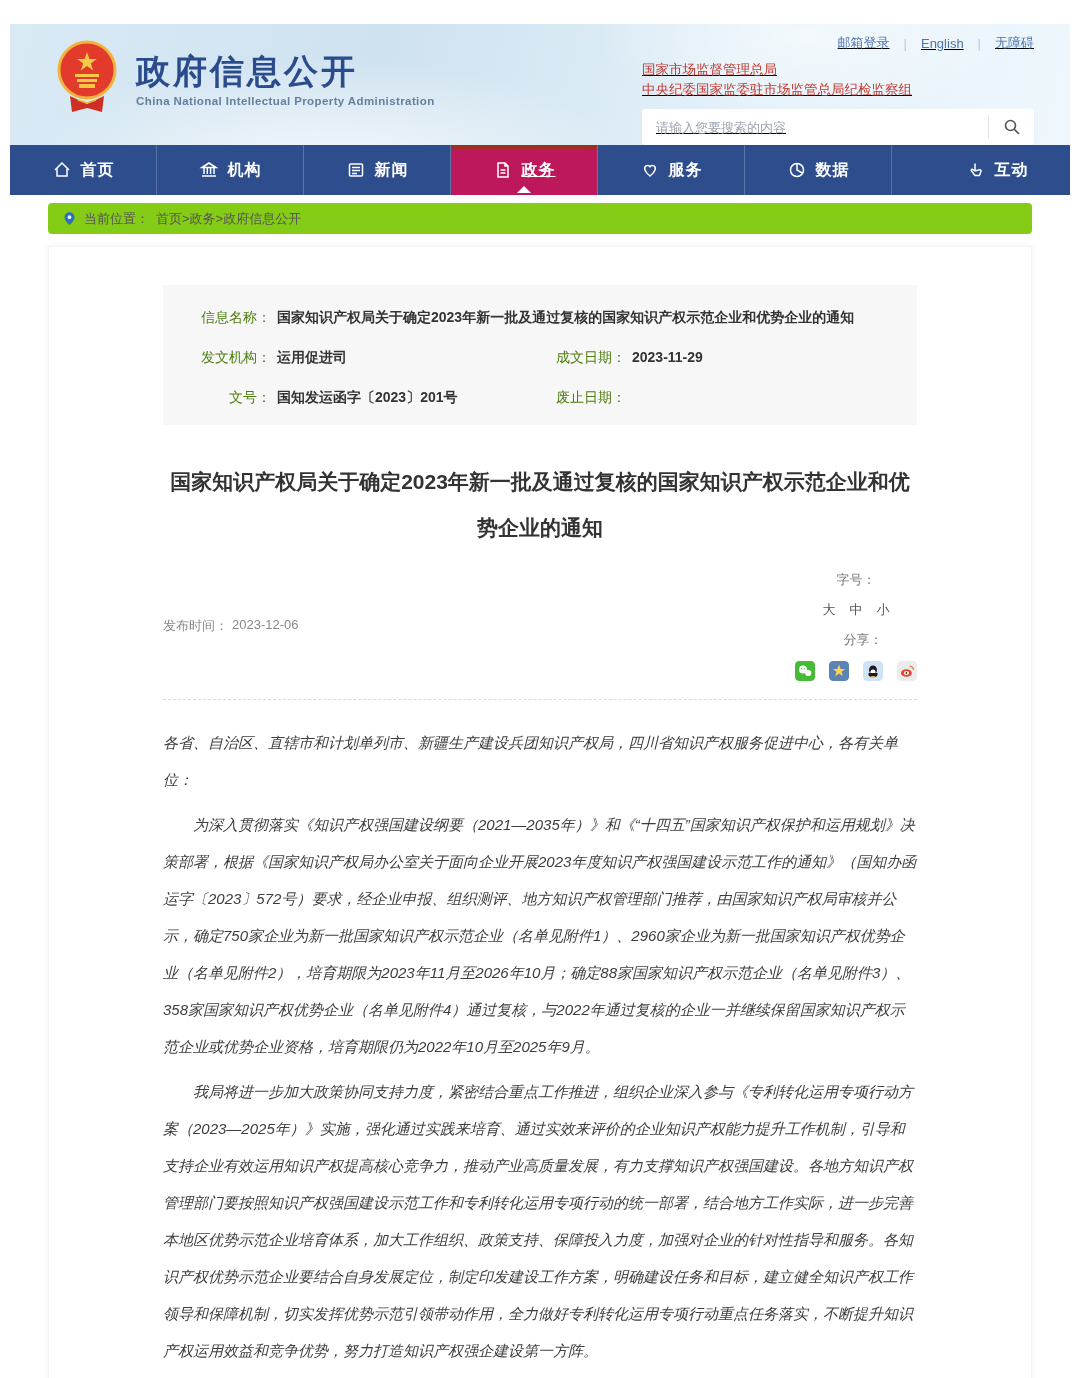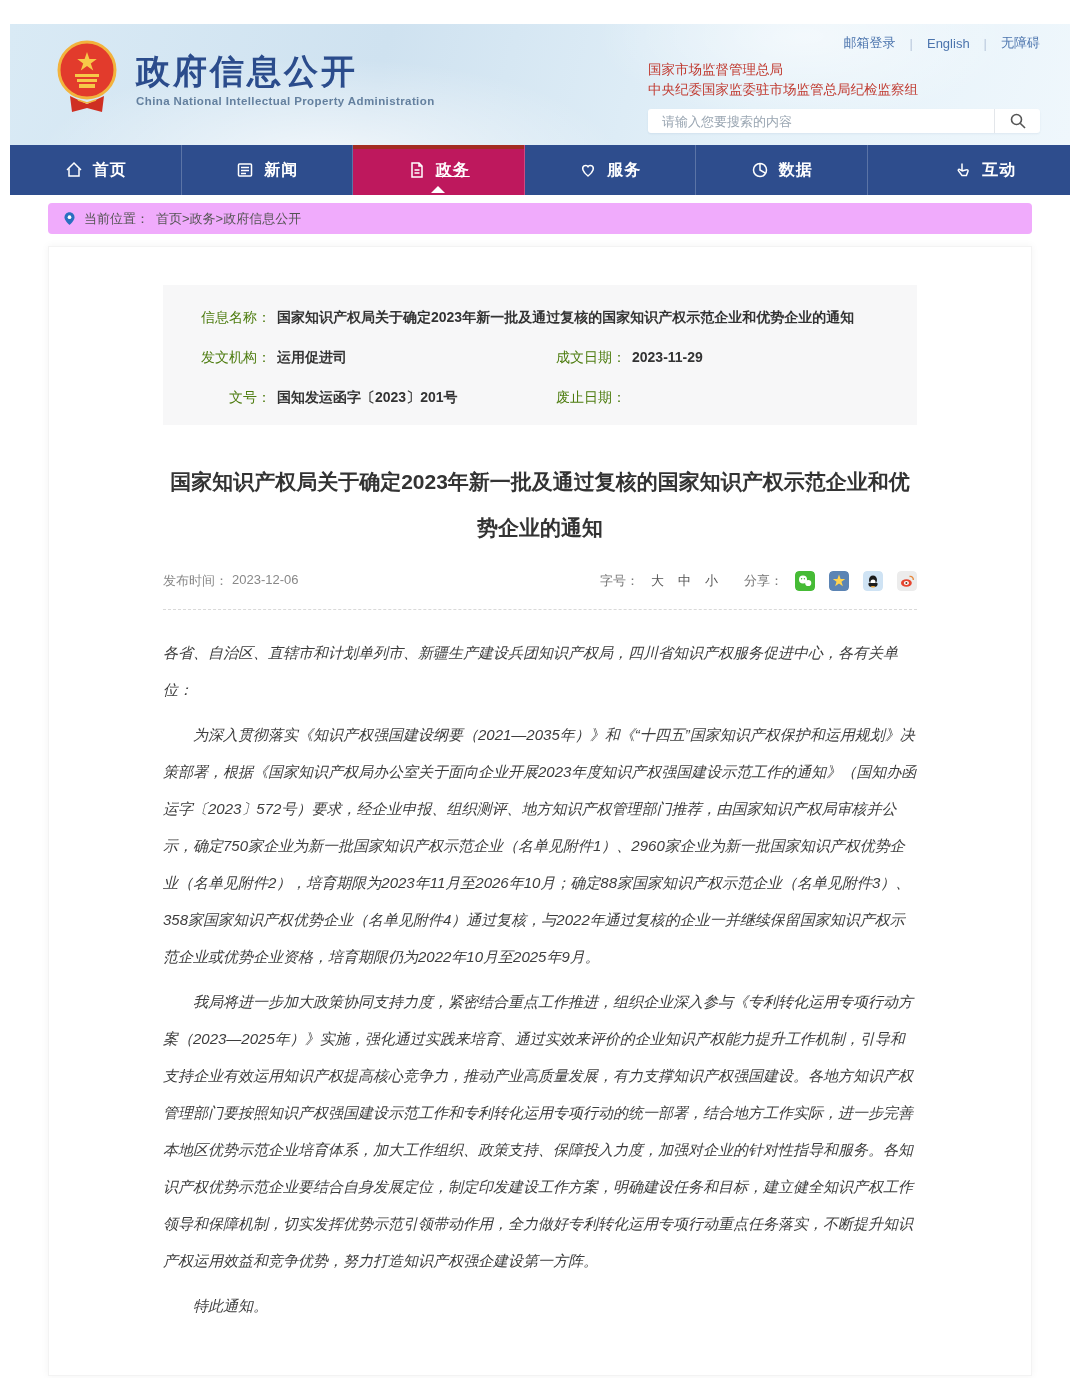--- a/index.html
+++ b/index.html
@@ -13,47 +13,47 @@
   .masthead { position:relative; height:121px;
     background:linear-gradient(105deg,#d9eaf5 0%,#cfe2f0 35%,#e4f1f9 70%,#eff7fc 100%); }
   .masthead::before { content:""; position:absolute; inset:0;
     background:radial-gradient(ellipse 420px 150px at 30% 115%, rgba(255,255,255,.75), transparent 70%),
                radial-gradient(ellipse 300px 120px at 75% 10%, rgba(255,255,255,.55), transparent 70%); }
   .brand { position:absolute; left:46px; top:16px; display:flex; align-items:center; gap:18px; }
   .emblem { width:62px; height:76px; flex:0 0 auto; }
   .brand-text .cn { font-size:34px; font-weight:bold; color:#2b4c8c; letter-spacing:3px; line-height:42px; }
   .brand-text .en { font-size:11.5px; font-weight:bold; color:#64809f; letter-spacing:.4px; margin-top:3px; }
 
-  .mast-right { position:absolute; right:30px; top:10px; width:392px; display:flex; flex-direction:column; }
+  .mast-right { position:absolute; right:36px; top:10px; width:392px; display:flex; flex-direction:column;text-decoration:underline; }
   .toplinks { align-self:flex-end; font-size:13px; color:#4b74ad; display:flex; align-items:center; gap:14px; }
   .toplinks a { color:#4b74ad; text-decoration:none; cursor:pointer; }
   .toplinks .pipe { color:#b9c9dd; }
   .orglinks { margin-top:8px; font-size:13.5px; line-height:20px; color:#c03a30; }
   .orglinks a { color:#c03a30; text-decoration:none; display:block; cursor:pointer; }
-  .searchbox { margin-top:9px; height:24px; background:#fff; border-radius:3px;
+  .searchbox { margin-top:9px; height:36px; background:#fff; border-radius:3px;
     display:flex; align-items:center; box-shadow:0 1px 2px rgba(40,80,130,.08);gap:32px; }
   .searchbox input { flex:1; border:none; outline:none; background:transparent;
     padding:0 14px; font-size:13px; color:#333; font-family:inherit; }
   .searchbox input::placeholder { color:#9aa6b2; }
   .search-btn { width:46px; height:24px; border-left:1px solid #e3e6ea; display:flex;
     align-items:center; justify-content:center; cursor:pointer; }
 
   
   .nav { display:flex; height:50px; background:#2e4d8d; }
   .nav-item { position:relative; flex:1; display:flex; align-items:center; justify-content:center;
     gap:9px; color:#fff; font-size:16px; font-weight:bold; letter-spacing:1px; cursor:pointer;
     border-right:1px solid rgba(255,255,255,.22); }
   .nav-item:last-child { border-right:none;padding-left:32px; }
   .nav-item.active { background:#be185d; box-shadow:inset 0 4px 0 #a32c22;text-decoration:underline; }
   .nav-item.active::after { content:""; position:absolute; bottom:2px; left:50%; transform:translateX(-50%);
     border-left:7px solid transparent; border-right:7px solid transparent; border-bottom:7px solid #fff; }
   .nav-ico { width:20px; height:20px; display:block; }
 
   
-  .breadcrumb { margin:8px 38px 0; height:31px; background:#f0abfc; border-radius:4px;
+  .breadcrumb { margin:8px 38px 0; height:31px; background:#84cc16; border-radius:4px;
     display:flex; align-items:center; padding:0 14px; gap:7px; font-size:13px; color:#555; }
   .breadcrumb .path { color:#555; cursor:pointer; }
 
   
   .card { margin:12px 38px 0; min-height:1130px; background:#fff;
     border:1px solid #f3f3f3; box-shadow:0 0 8px rgba(0,0,0,.05);
     padding:38px 114px 30px; }
 
   .info-panel { background:#f7f7f8; padding:12px 22px 8px; font-size:14px; }
   .ip-row { display:flex; line-height:40px; }
@@ -61,21 +61,21 @@
   .ip-cell.full { flex:2; }
   .ip-label { width:86px; flex:0 0 auto; text-align:right; color:#4d7c0f; }
   .ip-value { color:#333; font-weight:bold; padding-left:6px; }
 
   .doc-title { margin:34px auto 0; width:100%; text-align:center; font-size:21px;
     font-weight:bold; color:#333; line-height:46px; }
 
   .meta-row { margin-top:20px; padding-bottom:18px; border-bottom:1px dashed #d9d9d9;
     display:flex; align-items:center; font-size:13px; color:#888; }
   .meta-left { display:flex; gap:4px; }
-  .meta-right { margin-left:auto; display:flex; align-items:center; gap:12px; color:#777; }
+  .meta-right { margin-left:auto; display:flex; align-items:center; gap:12px; color:#777;flex-direction:column; }
   .fontsize-group { display:flex; gap:14px; }
   .fontsize-group span { cursor:pointer; color:#555; }
   .share-group { display:flex; gap:14px; align-items:center; }
   .share-ico { width:20px; height:20px; border-radius:4px; display:block; cursor:pointer; }
 
   .body-text { margin-top:24px; font-size:15px; line-height:37px; color:#3d3d3d;font-style:italic; }
   .body-text p.indent { text-indent:2em; }
   .body-text p + p { margin-top:8px; }
 </style>
 </head>
@@ -131,20 +131,28 @@
     <nav class="nav">
       <div class="nav-item">
         <svg class="nav-ico" viewBox="0 0 20 20" fill="none" stroke="#fff" stroke-width="1.5">
           <path d="M3 10 L10 3 L17 10"></path>
             <path d="M5 8.6 V16 H15 V8.6"></path>
         </svg>
         <span>首页</span>
       </div>
       <div class="nav-item">
         <svg class="nav-ico" viewBox="0 0 20 20" fill="none" stroke="#fff" stroke-width="1.5">
+          <path d="M3 7.5 L10 3 L17 7.5 Z"></path>
+            <path d="M5 8 V14 M8.3 8 V14 M11.6 8 V14 M15 8 V14"></path>
+            <path d="M3 16 H17"></path>
+        </svg>
+        <span>机构</span>
+      </div>
+      <div class="nav-item">
+        <svg class="nav-ico" viewBox="0 0 20 20" fill="none" stroke="#fff" stroke-width="1.5">
           <rect x="3.5" y="4" width="13" height="12" rx="1"></rect>
             <path d="M6 7.5 H14 M6 10.5 H14 M6 13.5 H11"></path>
         </svg>
         <span>新闻</span>
       </div>
       <div class="nav-item active">
         <svg class="nav-ico" viewBox="0 0 20 20" fill="none" stroke="#fff" stroke-width="1.5">
           <path d="M5 3 H12 L15 6 V17 H5 Z"></path>
             <path d="M12 3 V6 H15"></path>
             <path d="M7.5 10 H12.5 M7.5 13 H12.5"></path>

